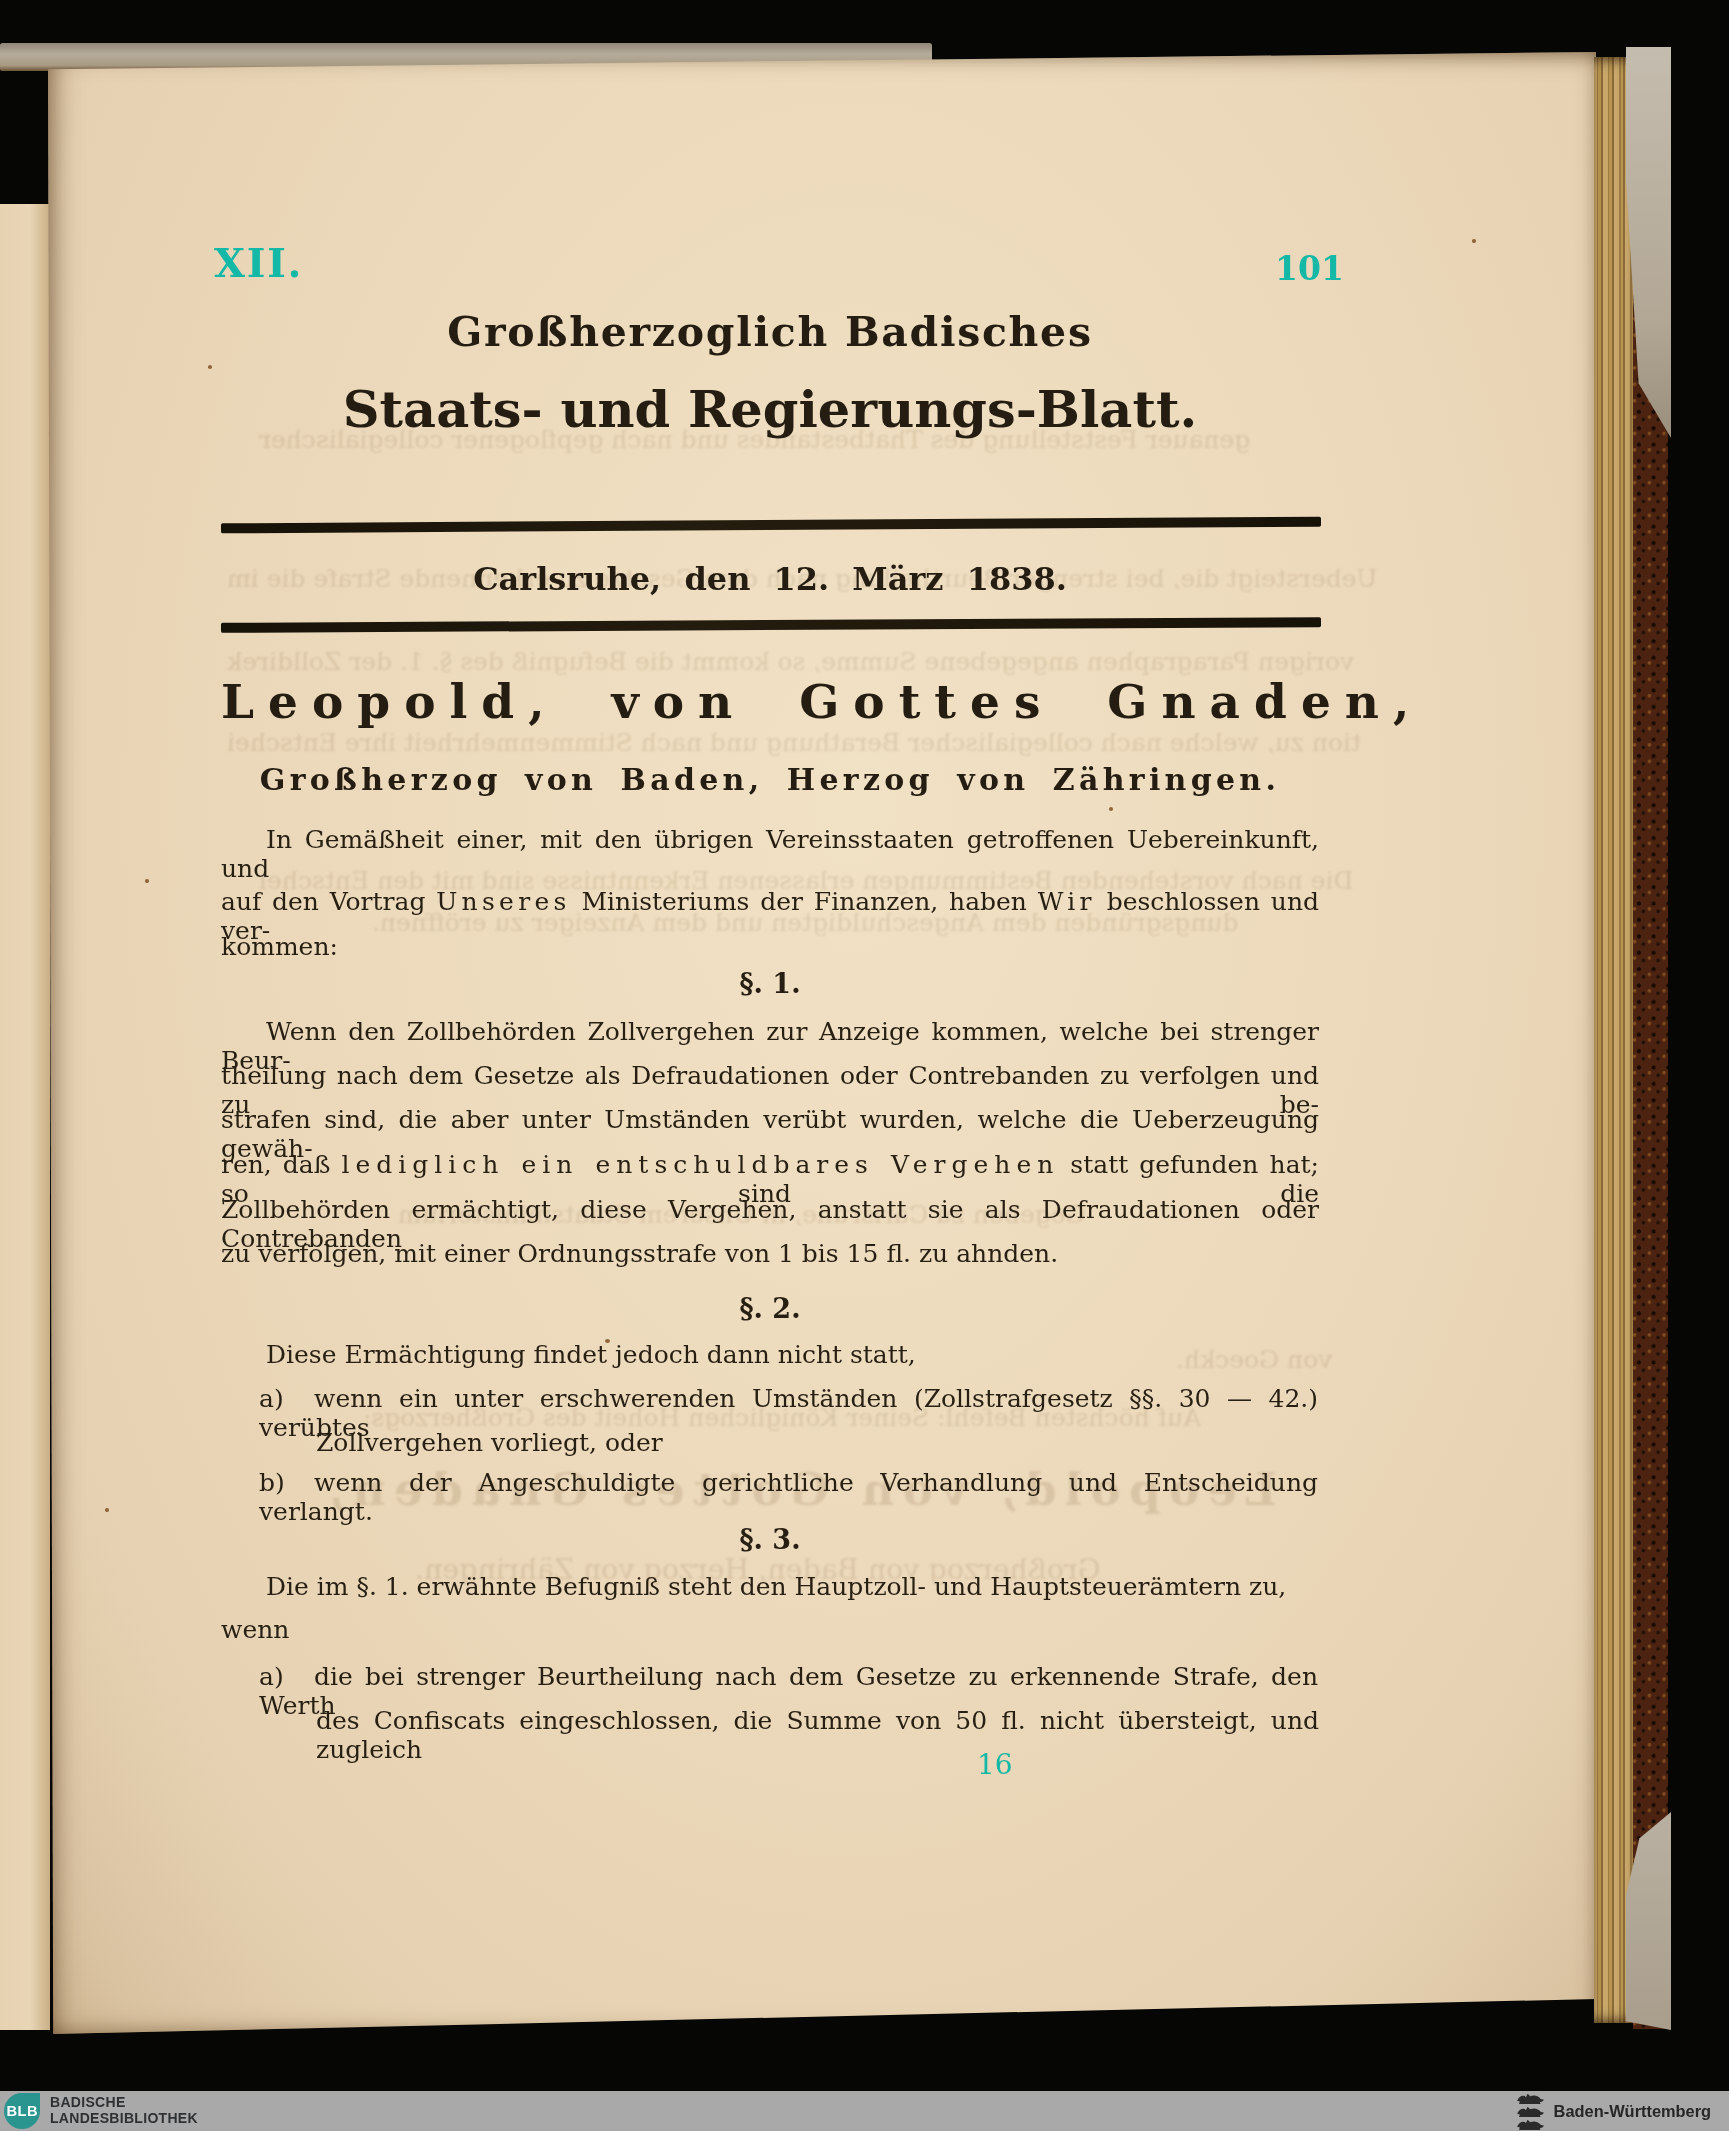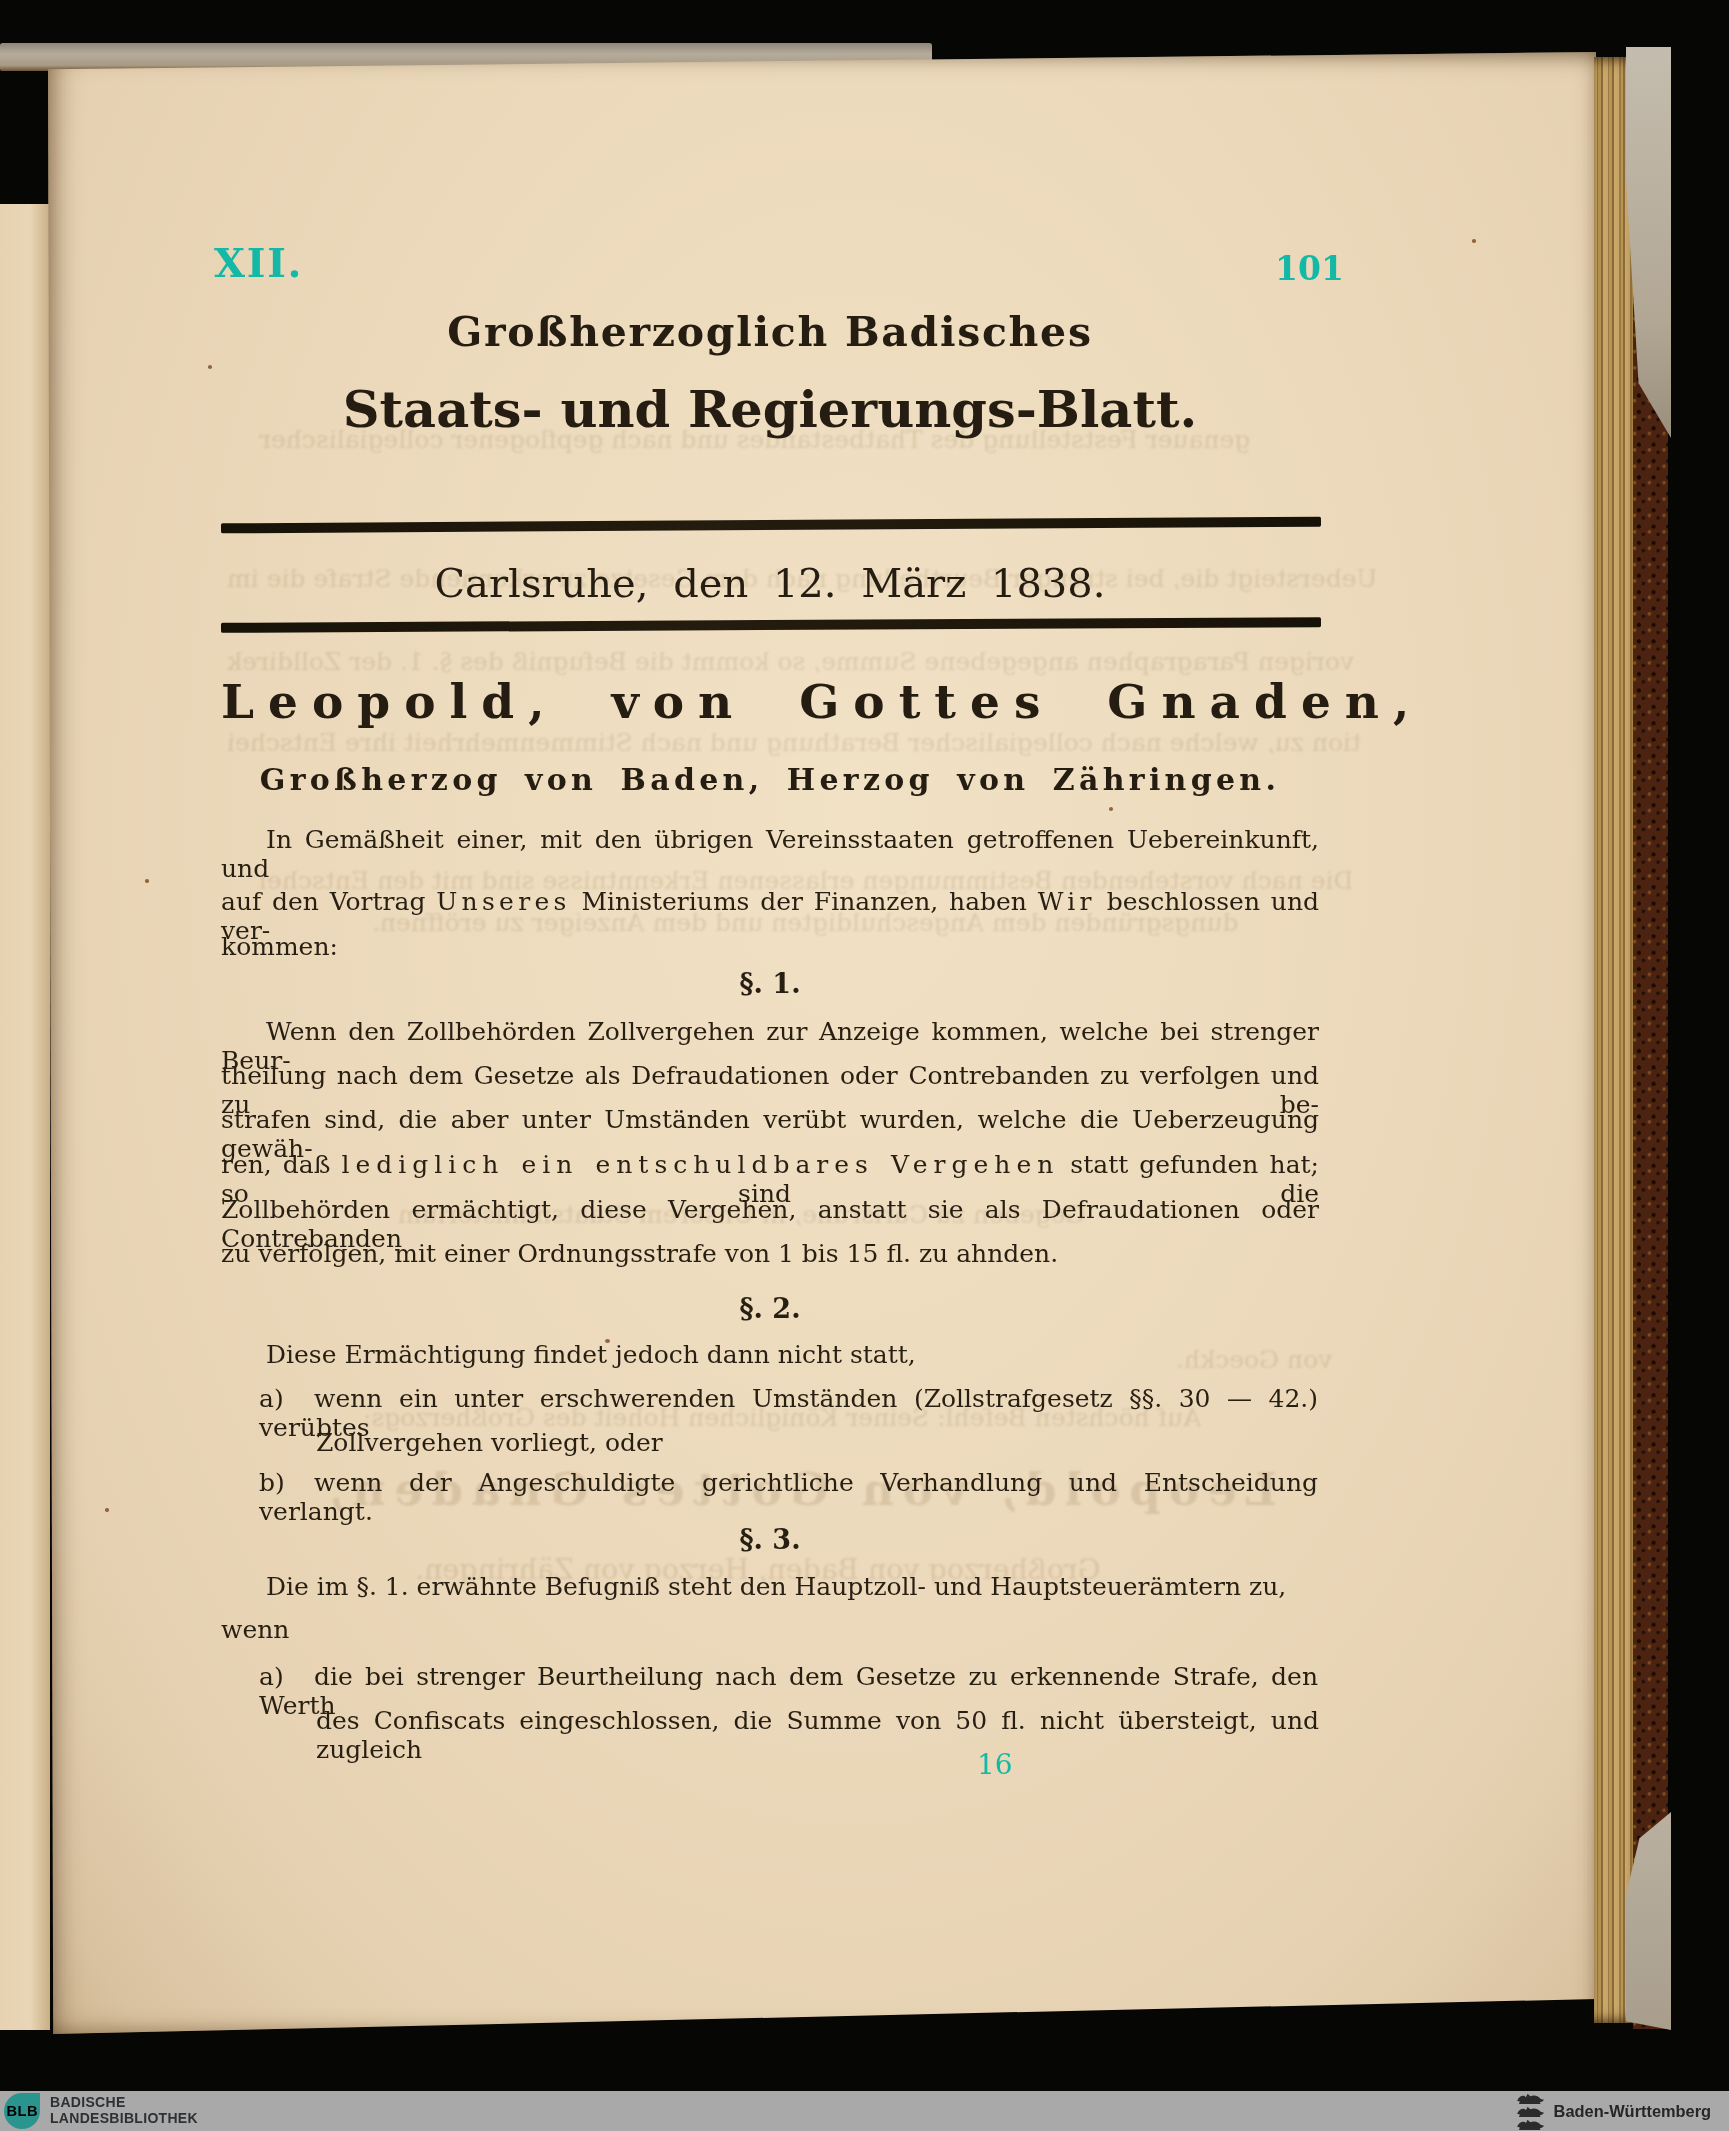--- a/index.html
+++ b/index.html
@@ -35,21 +35,21 @@
   .hang{left:259px;width:1059px;}
   .hang2{left:316px;width:1003px;}
   .marker{display:inline-block;width:55px;}
   .rule{position:absolute;left:221px;width:1100px;height:9.5px;background:linear-gradient(90deg,#171208 0%,#241c0e 45%,#171208 100%);border-radius:1.7px;}
   .sec{position:absolute;left:221px;width:1098px;text-align:center;font-size:27px;font-weight:bold;color:#281f13;}
   .ghost{position:absolute;transform:scaleX(-1);filter:blur(1.2px);opacity:.15;color:#6e5127;white-space:nowrap;font-size:25px;}
   
   .footer-bar{position:absolute;left:0;top:2091px;width:1729px;height:41px;background:#a9a9a9;
               font-family:"Liberation Sans","DejaVu Sans",sans-serif;}
   .blb-badge{position:absolute;left:4.3px;top:1.7px;width:36px;height:36px;background:#2a948e;border-radius:50% 0 50% 50%;display:flex;align-items:center;justify-content:center;}
-  .blb-badge span{color:#000000;font-weight:bold;font-size:14.7px;letter-spacing:0.4px;}
+  .blb-badge span{color:#ffffff;font-weight:bold;font-size:14.7px;letter-spacing:0.4px;}
   .blb-name{position:absolute;left:50px;top:4.3px;color:#2e3134;font-weight:bold;font-size:14px;line-height:15.6px;letter-spacing:0.3px;}
   .bw-group{position:absolute;left:1512px;top:0.9px;height:39px;display:flex;align-items:center;gap:8.6px;}
   .bw-name{color:#262626;font-weight:bold;font-size:16.4px;}
 </style>
 </head>
 <body>
 
 <div class="stage">
 
   <div class="worn-top"></div>
@@ -79,21 +79,21 @@
   <div class="ghost" style="left:320px;top:1463px;font-size:45px;letter-spacing:8.6px;font-weight:bold;">Leopold, von Gottes Gnaden,</div>
   <div class="ghost" style="left:415px;top:1553px;font-size:28.5px;">Großherzog von Baden, Herzog von Zähringen.</div>
 
   <div class="ink" style="left:214px;top:239px;font-size:40px;font-weight:bold;letter-spacing:1.7px;">XII.</div>
   <div class="ink" style="left:1275px;top:249px;font-size:33px;font-weight:bold;">101</div>
 
   <div class="col center" style="top:308px;font-size:41px;font-weight:bold;letter-spacing:1.7px;">Großherzoglich Badisches</div>
   <div class="col center" style="top:379px;font-size:51px;font-weight:bold;white-space:nowrap;">Staats- und Regierungs-Blatt.</div>
 
   <div class="rule" style="top:520px;transform:rotate(-0.35deg);"></div>
-  <div class="col center" style="top:560px;font-size:40px;font-weight:normal;word-spacing:12px;">Carlsruhe, den 12. März 1838.</div>
+  <div class="col center" style="top:560px;font-size:32px;font-weight:bold;word-spacing:12px;">Carlsruhe, den 12. März 1838.</div>
   <div class="rule" style="top:620px;transform:rotate(-0.3deg);"></div>
 
   <div class="col center" style="top:674px;font-size:47px;font-weight:bold;letter-spacing:14px;word-spacing:22.5px;white-space:nowrap;">Leopold, von Gottes Gnaden,</div>
   <div class="col center" style="top:762px;font-size:30px;font-weight:bold;letter-spacing:4.3px;word-spacing:8.6px;">Großherzog von Baden, Herzog von Zähringen.</div>
 
   <div class="line j" style="top:825px;"><span class="ind"></span><span>In Gemäßheit einer, mit den übrigen Vereinsstaaten getroffenen Uebereinkunft, und</span></div>
   <div class="line j" style="top:887px;"><span>auf den Vortrag </span><span class="sperr2">Unseres</span><span> Ministeriums der Finanzen, haben </span><span class="sperr2">Wir</span><span> beschlossen und ver-</span></div>
   <div class="line" style="top:932px;"><span>kommen:</span></div>
 
   <div class="sec" style="top:968px;">§. 1.</div>

